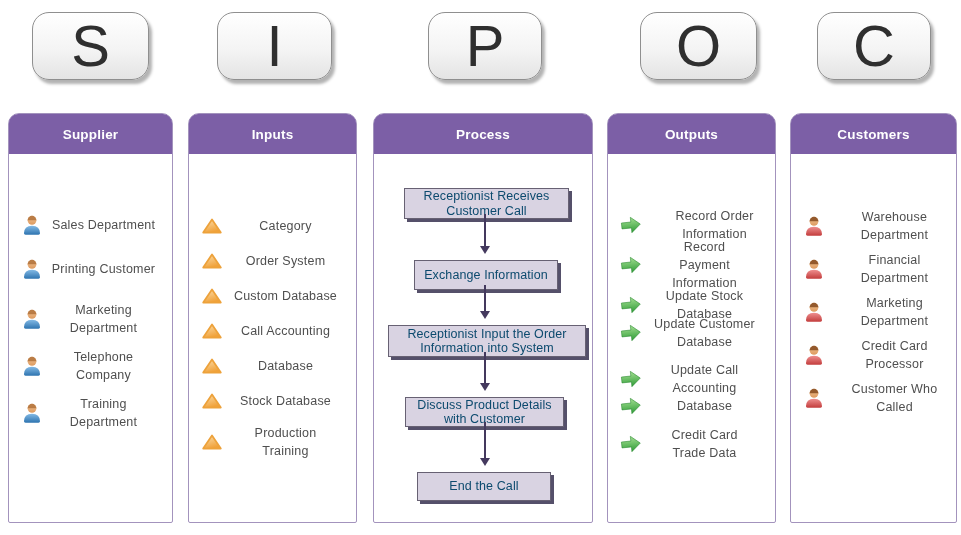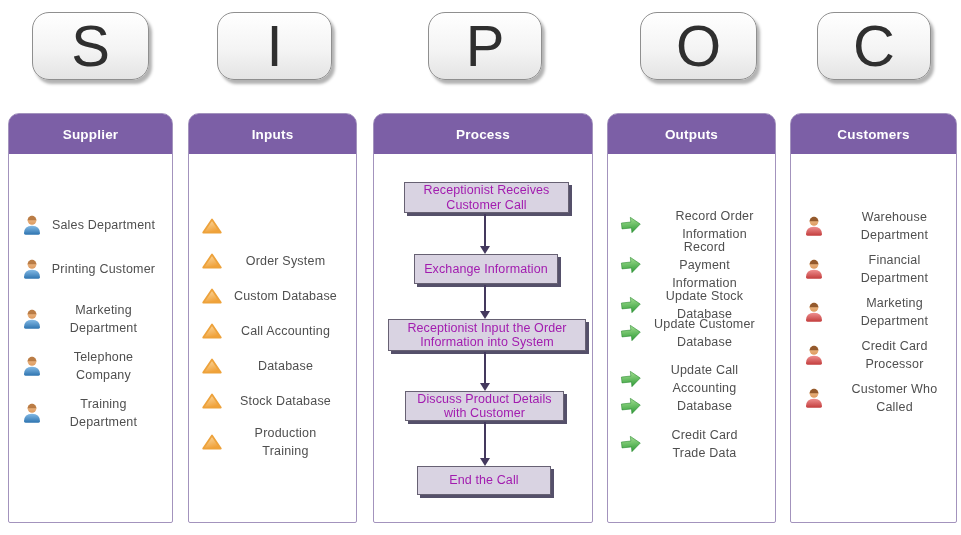--- a/index.html
+++ b/index.html
@@ -62,22 +62,22 @@
   .p-outputs .o7{height:36px;}
   .p-customers .rows{padding-top:54px;}
   .p-customers .row{height:36px;margin-bottom:7px;gap:16px;}
   
   .flowarea{position:absolute;left:0;top:0;width:220px;height:410px;}
   .step{
     position:absolute;box-sizing:border-box;
     background:#d9d3e2;border:1px solid #676173;
     box-shadow:3px 3px 0 #55506a;
     display:flex;align-items:center;justify-content:center;
-    font-size:12.5px;color:#a21caf;line-height:14.5px;text-align:center;
-    white-space:pre-line;letter-spacing:.1px;
+    font-size:12.5px;color:#0c4a6e;line-height:14.5px;text-align:center;
+    white-space:pre-line;letter-spacing:.1px;margin-top:6px;
   }
   .b1{left:30px;top:68px;width:165px;height:31px;}
   .b2{left:40px;top:140px;width:144px;height:30px;}
   .b3{left:14px;top:205px;width:198px;height:32px;}
   .b4{left:31px;top:277px;width:159px;height:30px;}
   .b5{left:43px;top:352px;width:134px;height:29px;}
   .flow{position:absolute;left:110px;width:2px;background:#44395e;}
   .flow::after{
     content:"";position:absolute;left:-4px;bottom:-8px;width:0;height:0;
     border:5px solid transparent;border-top:8px solid #44395e;border-bottom:none;
@@ -190,20 +190,21 @@
 
 <div class="panel p-inputs">
   <div class="panel-header">Inputs</div>
   <div class="rows">
     <div class="row">
       <span class="icon">
           <svg>
             <use href="#sym-triangle"></use>
           </svg>
         </span>
+      <span class="label">Category</span>
     </div>
     <div class="row">
       <span class="icon">
           <svg>
             <use href="#sym-triangle"></use>
           </svg>
         </span>
       <span class="label">Order System</span>
     </div>
     <div class="row">

